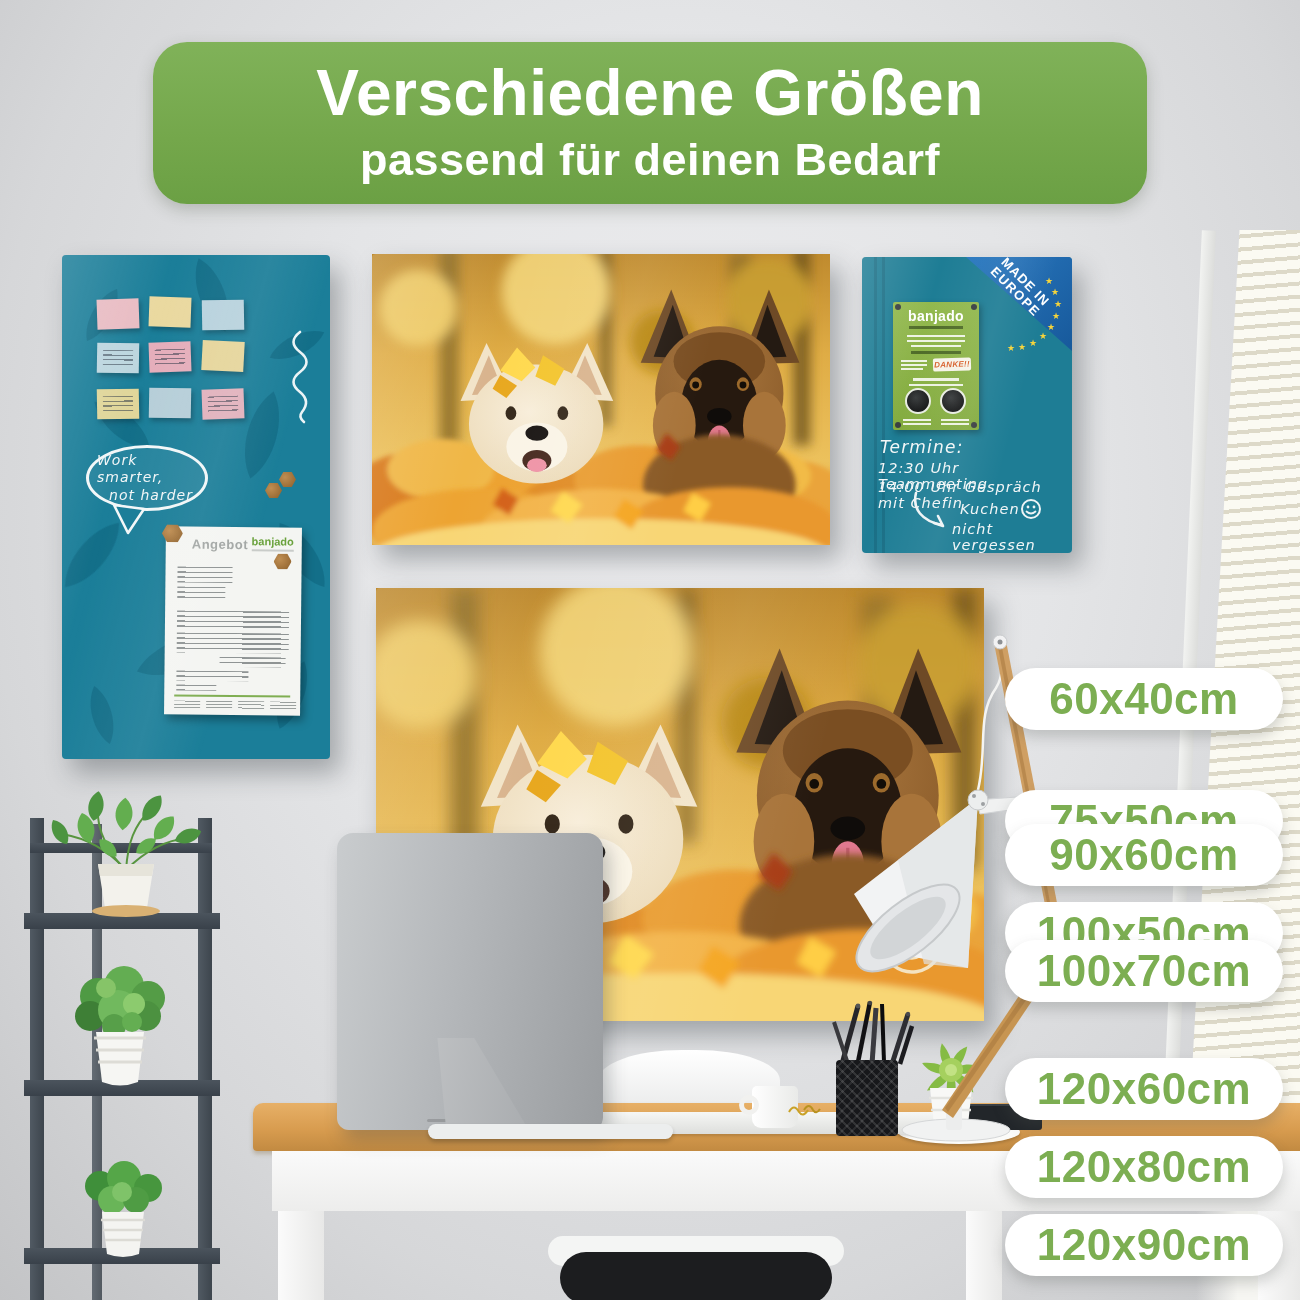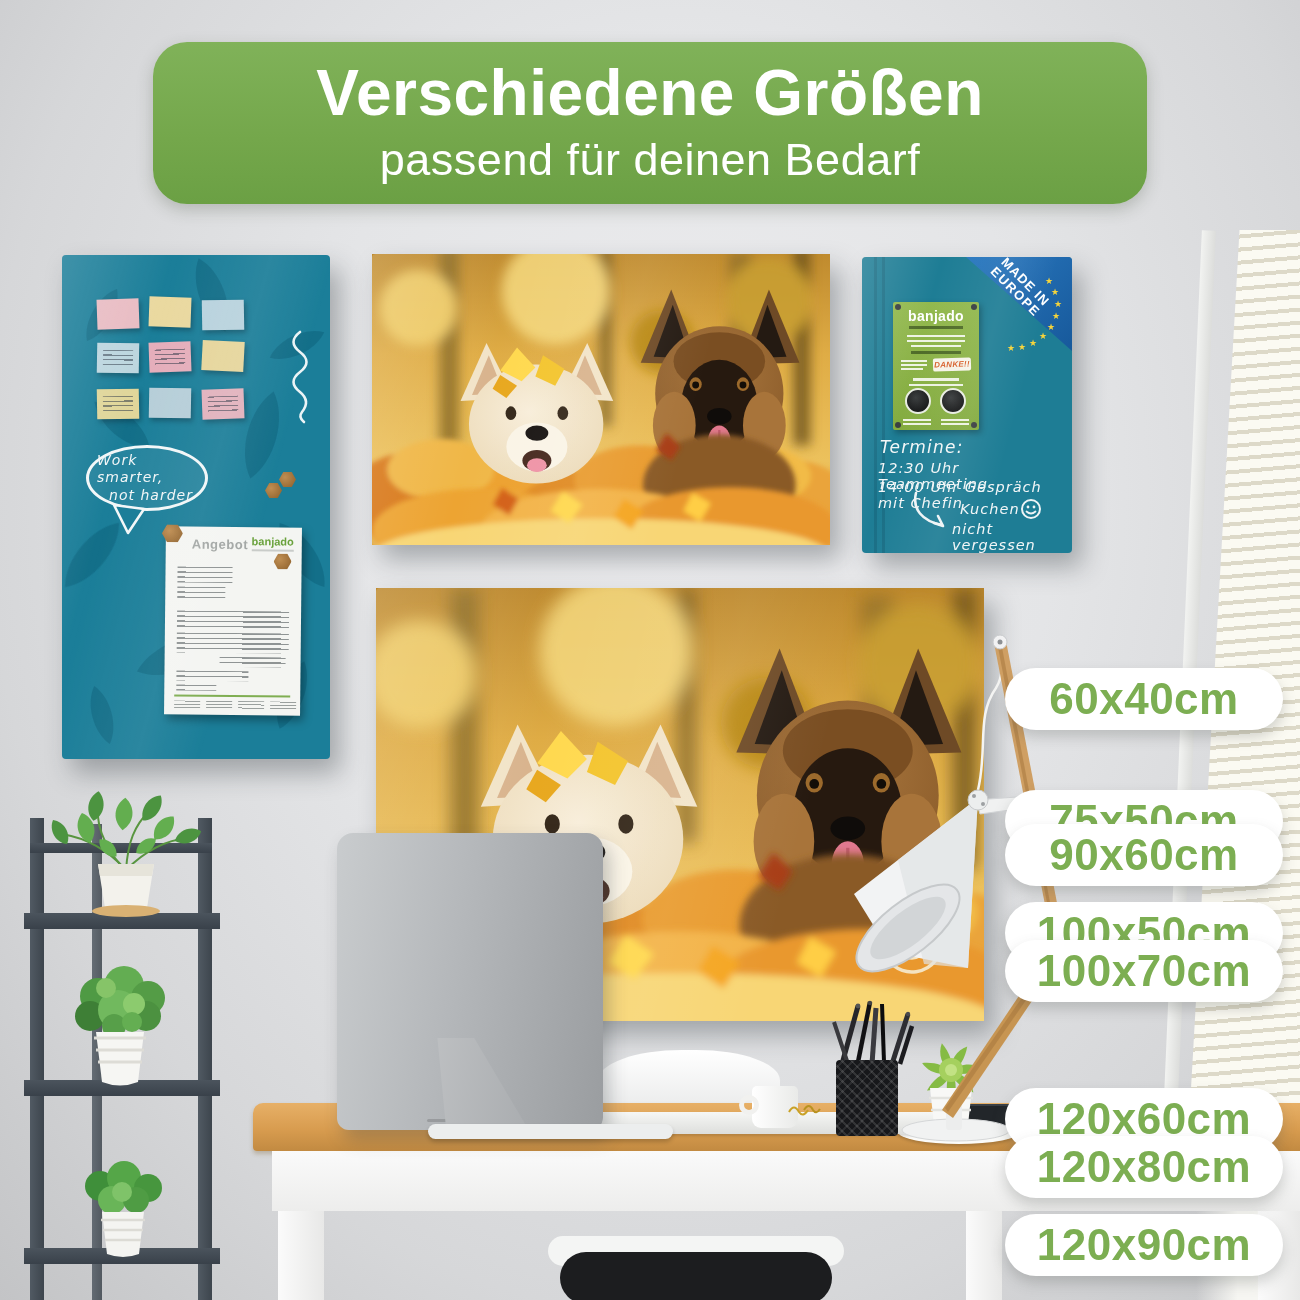--- a/index.html
+++ b/index.html
@@ -6,21 +6,21 @@
   *{box-sizing:border-box;}
   .canvas{position:relative;width:1300px;height:1300px;overflow:hidden;
     font-family:"Liberation Sans",sans-serif;
     background:radial-gradient(ellipse at 52% 38%, #ededef 0%, #e4e5e7 40%, #d6d7d9 72%, #c3c4c6 100%);}
   
   .header{position:absolute;left:153px;top:42px;width:994px;height:162px;z-index:70;
     background:linear-gradient(180deg,#80b259 0%,#74a74b 60%,#6ba044 100%);
     border-radius:34px;display:flex;flex-direction:column;align-items:center;justify-content:center;
     box-shadow:0 6px 16px rgba(60,70,50,.25);}
   .header .t1{color:#fff;font-size:64px;font-weight:bold;letter-spacing:.5px;line-height:1.05;}
-  .header .t2{color:#fff;font-size:45px;font-weight:normal;letter-spacing:.5px;margin-top:6px;}
+  .header .t2{color:#fff;font-size:45px;font-weight:bold;letter-spacing:.5px;margin-top:6px;}
   
   .window{position:absolute;left:1180px;top:230px;width:120px;height:912px;z-index:5;}
   .window .frame{position:absolute;left:2px;top:0;width:14px;height:100%;background:linear-gradient(90deg,#f2f3f1,#dcdddb);transform:rotate(2.5deg);}
   .window .blinds{position:absolute;left:8px;top:0;width:112px;height:100%;
     clip-path:polygon(46% 0,100% 0,100% 100%,0 100%);
     background:repeating-linear-gradient(175deg,#fbfaf2 0 9px,#ddd9c8 9px 13px);}
   .curtain{position:absolute;left:1196px;top:1115px;width:104px;height:185px;z-index:6;
     background:linear-gradient(90deg,rgba(250,250,247,0) 0%,#f6f6f2 40%);}
   
   .board{position:absolute;border-radius:4px;box-shadow:10px 14px 26px rgba(40,50,55,.35);}
@@ -531,21 +531,21 @@
     </div>
   <div class="pill" style="top:824px">
       <span>90x60cm</span>
     </div>
   <div class="pill" style="top:902px">
       <span>100x50cm</span>
     </div>
   <div class="pill" style="top:940px">
       <span>100x70cm</span>
     </div>
-  <div class="pill" style="top:1088px">
+  <div class="pill" style="top:1058px">
       <span>120x60cm</span>
     </div>
   <div class="pill" style="top:1136px">
       <span>120x80cm</span>
     </div>
   <div class="pill" style="top:1214px">
       <span>120x90cm</span>
     </div>
 
   <div class="header">

